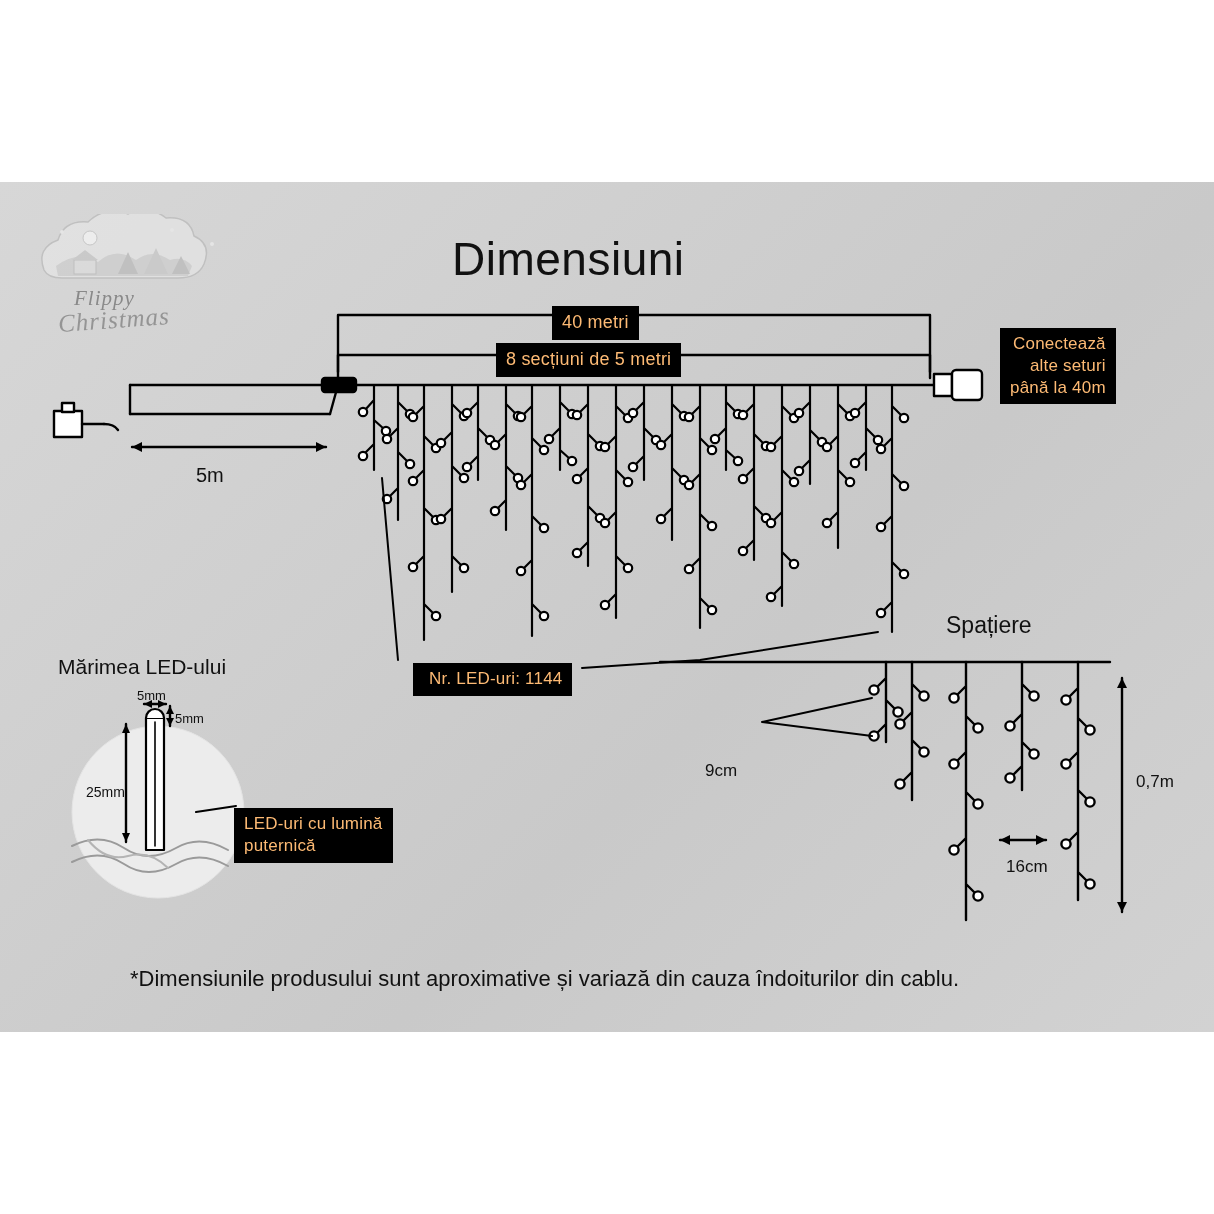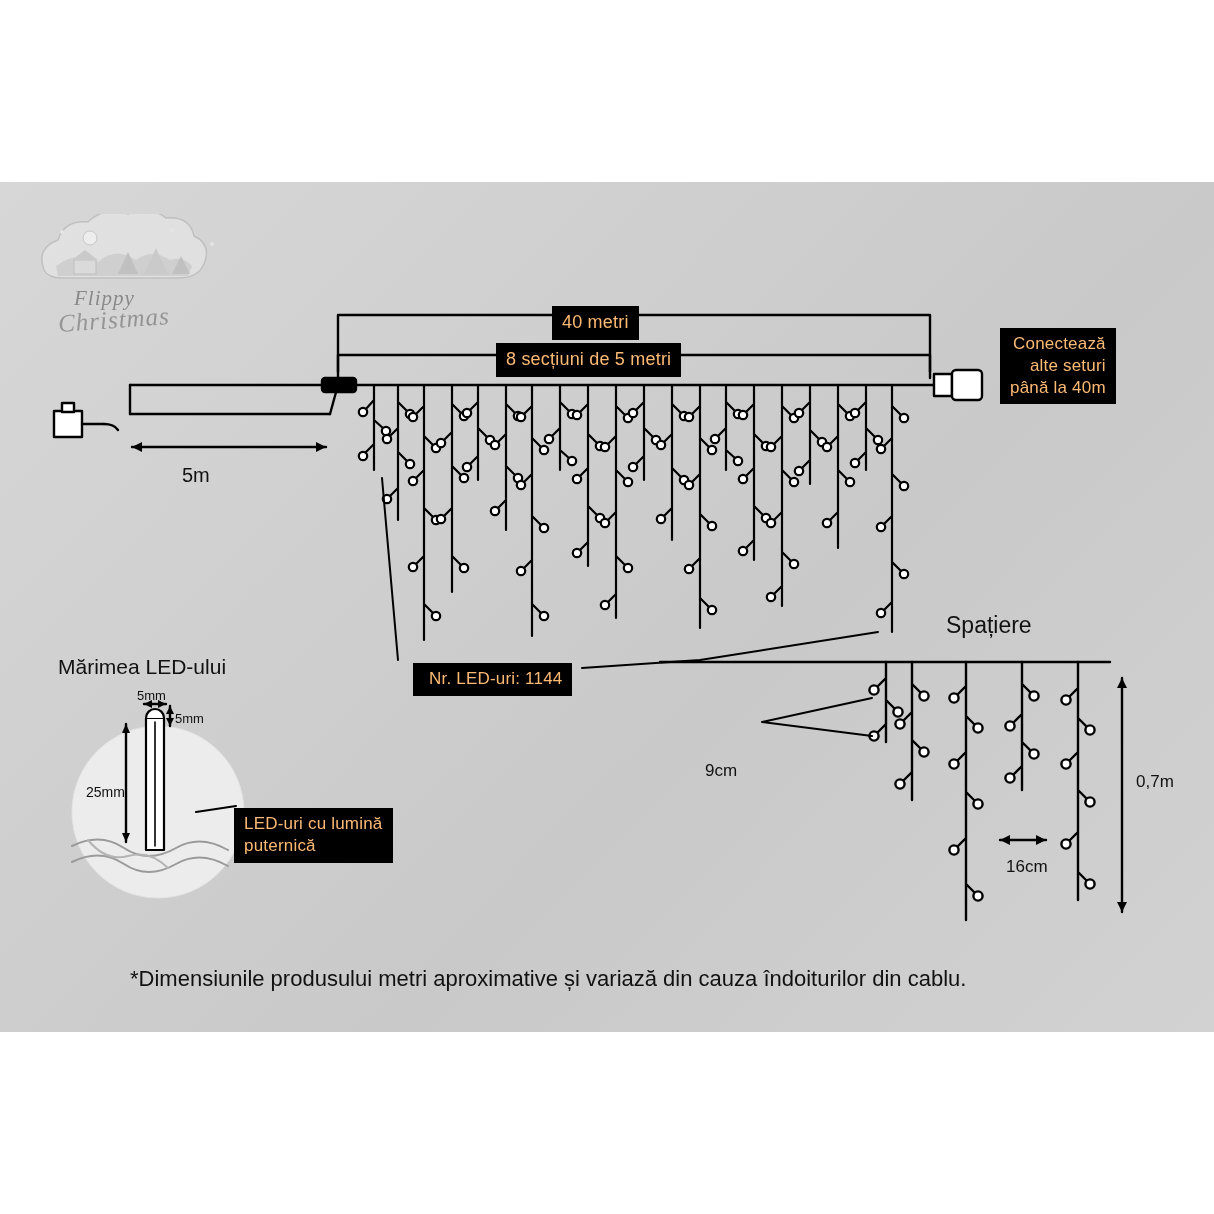--- a/index.html
+++ b/index.html
@@ -63,21 +63,21 @@
     color: #111;
     letter-spacing: 0.5px;
   }
 
   #chip-40m      { left: 552px; top: 306px; font-size: 18px; }
   #chip-sections { left: 496px; top: 343px; font-size: 18px; }
   #chip-connect  { left: 1000px; top: 328px; font-size: 17px; text-align: right; }
   #chip-leds     { left: 413px; top: 663px; font-size: 17px; padding-left: 16px; }
   #chip-bright   { left: 234px; top: 794px; font-size: 17px; margin-top: 14px; }
 
-  #lbl-5m     { left: 182px; top: 464px; font-size: 20px; }
+  #lbl-5m     { left: 196px; top: 464px; font-size: 20px; }
   #lbl-spat   { left: 946px; top: 612px; font-size: 23px; }
   #lbl-9cm    { left: 705px; top: 713px; font-size: 17px; margin-top: 48px; }
   #lbl-16cm   { left: 1006px; top: 857px; font-size: 17px; }
   #lbl-07m    { left: 1136px; top: 772px; font-size: 17px; }
   #lbl-led-size { left: 58px; top: 655px; font-size: 21px; }
   #lbl-5mm-top  { left: 137px; top: 688px; font-size: 13px; }
   #lbl-5mm-side { left: 175px; top: 711px; font-size: 13px; }
   #lbl-25mm     { left: 86px; top: 784px; font-size: 14px; }
 
   #footnote {
@@ -382,20 +382,21 @@
       <rect x="52" y="46" width="22" height="14" fill="#dcdcdc" stroke="#bbb" stroke-width="1"></rect>
       <path d="M50 46 l13 -10 l13 10 z" fill="#c8c8c8"></path>
       <circle cx="40" cy="18" r="2" fill="#e8e8e8"></circle>
       <circle cx="150" cy="16" r="2" fill="#e8e8e8"></circle>
       <circle cx="190" cy="30" r="2" fill="#e8e8e8"></circle>
     </svg>
     <div class="word1">Flippy</div>
     <div class="word2">Christmas</div>
   </div>
 
+  <div id="title" class="plain">Dimensiuni</div>
 
   <div id="chip-40m" class="chip">40 metri</div>
   <div id="chip-sections" class="chip">8 secțiuni de 5 metri</div>
   <div id="chip-connect" class="chip multiline">Conectează
 alte seturi
 până la 40m</div>
   <div id="chip-leds" class="chip">Nr. LED-uri: 1144</div>
   <div id="chip-bright" class="chip multiline">LED-uri cu lumină
 puternică</div>
 
@@ -403,14 +404,14 @@
   <div id="lbl-spat" class="plain">Spațiere</div>
   <div id="lbl-9cm" class="plain">9cm</div>
   <div id="lbl-16cm" class="plain">16cm</div>
   <div id="lbl-07m" class="plain">0,7m</div>
 
   <div id="lbl-led-size" class="plain">Mărimea LED-ului</div>
   <div id="lbl-5mm-top" class="plain">5mm</div>
   <div id="lbl-5mm-side" class="plain">5mm</div>
   <div id="lbl-25mm" class="plain">25mm</div>
 
-  <div id="footnote" class="plain">*Dimensiunile produsului metri aproximative și variază din cauza îndoiturilor din cablu.</div>
+  <div id="footnote" class="plain">*Dimensiunile produsului sunt aproximative și variază din cauza îndoiturilor din cablu.</div>
 </div>
 
 </body></html>

